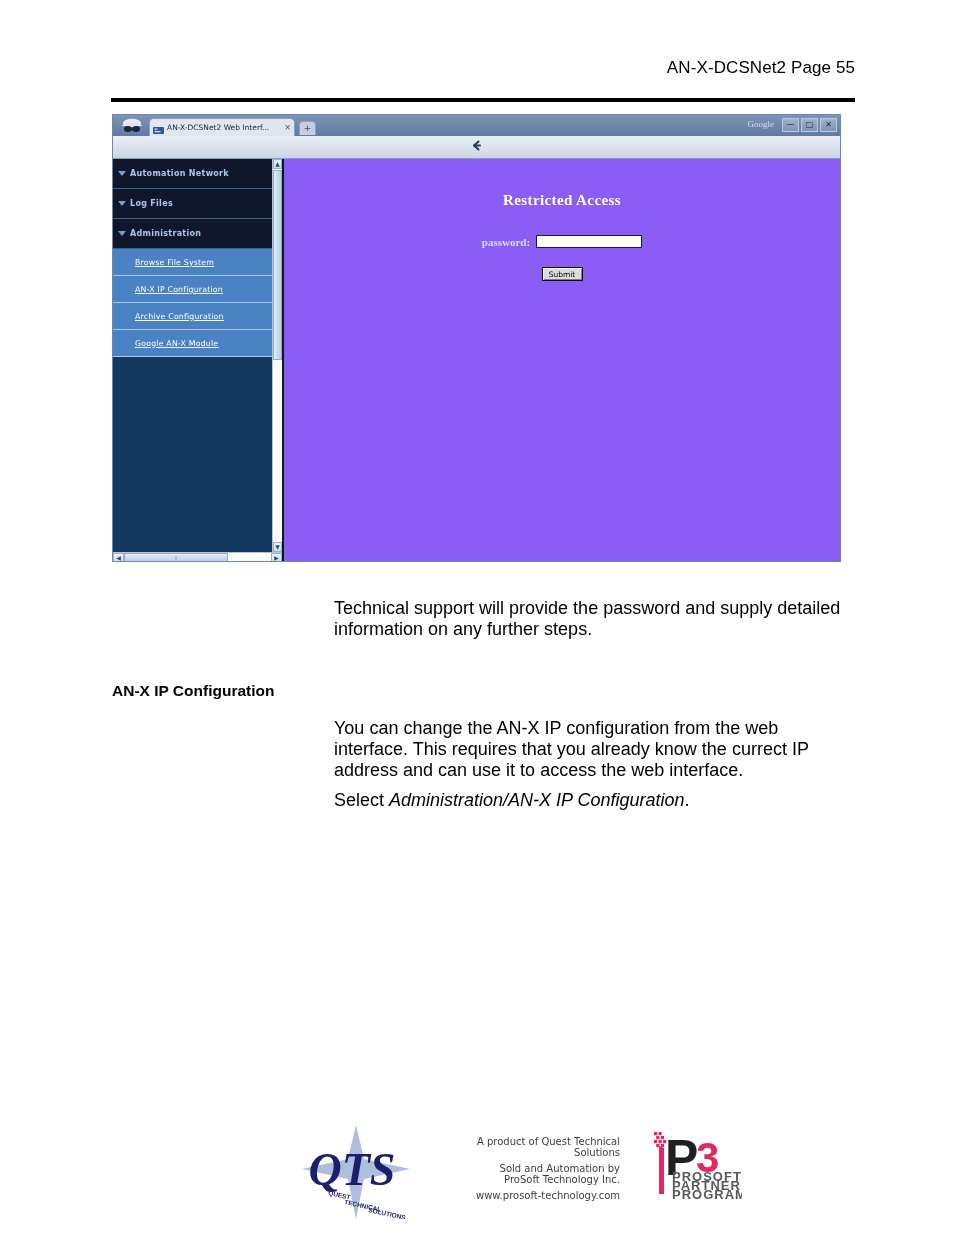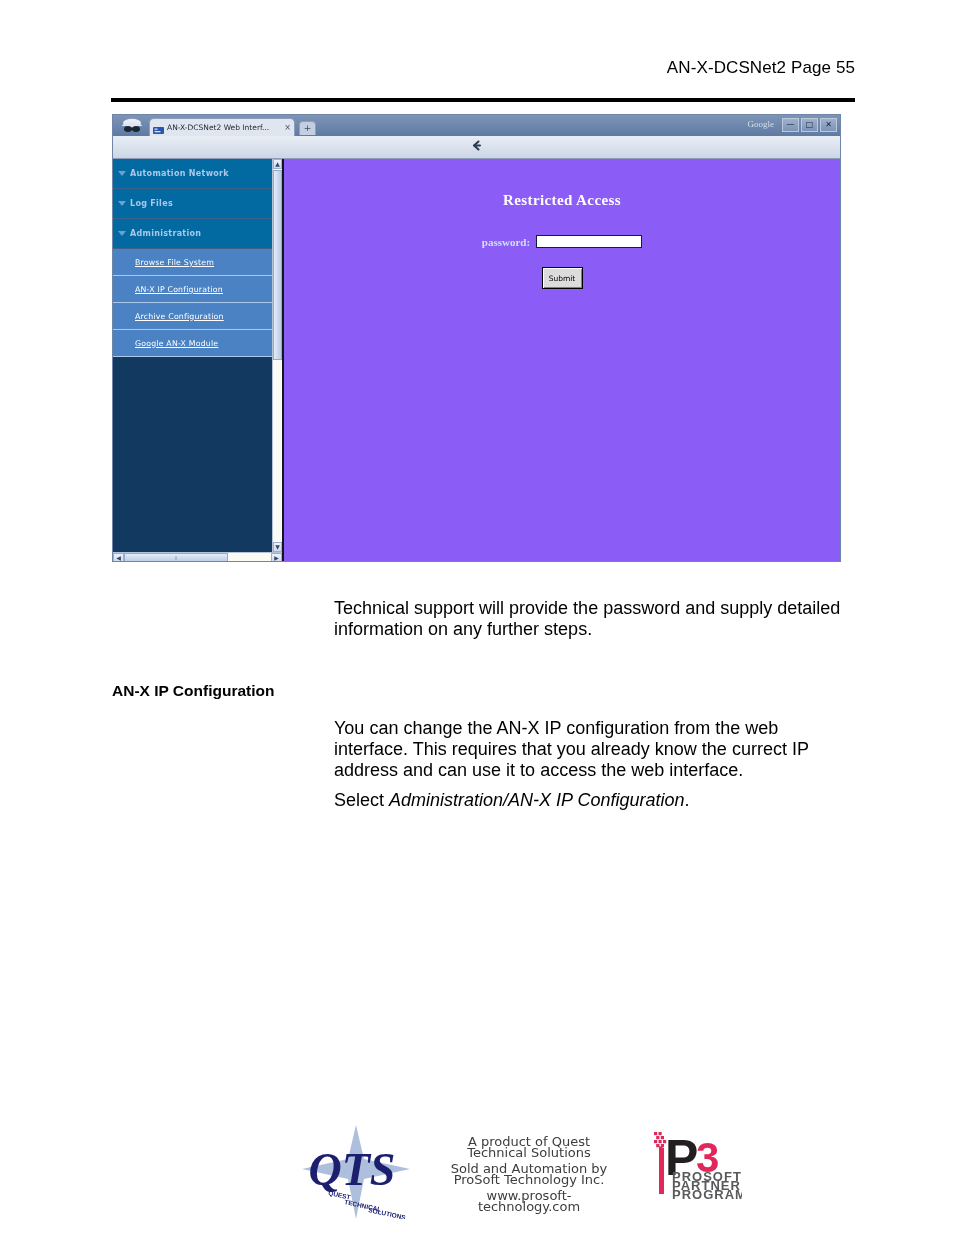--- a/index.html
+++ b/index.html
@@ -201,21 +201,21 @@
   .sidebar {
     position: absolute;
     left: 0; top: 0;
     width: 161px;
     bottom: 11px;
     background: #12395f;
     overflow: hidden;
   }
   .nav-section {
     height: 30px;
-    background: #0369a1;
+    background: #0f172a;
     border-bottom: 1px solid #3c6289;
     display: flex;
     align-items: center;
     padding-left: 5px;
     box-sizing: border-box;
   }
   .tri {
     width: 0; height: 0;
     border-left: 4px solid transparent;
     border-right: 4px solid transparent;
@@ -356,21 +356,21 @@
   }
   .submit-row {
     position: absolute;
     top: 108px;
     left: 0; right: 0;
     display: flex;
     justify-content: center;
   }
   .submit-btn {
     min-width: 41px;
-    height: 22px;
+    height: 14px;
     background: #dcdcdc;
     border: 1px solid #000000;
     box-shadow: inset 1px 1px 0 #ffffff, inset -1px -1px 0 #808080;
     font-family: "DejaVu Sans", sans-serif;
     font-size: 7.5px;
     color: #000;
     display: flex;
     align-items: center;
     justify-content: center;
     padding: 0 5px;
@@ -400,23 +400,23 @@
   .p3 i { font-style: italic; }
 
   
   .footer { position: absolute; left: 0; top: 1120px; width: 954px; height: 100px; }
   .qts-logo { position: absolute; left: 302px; top: 5px; width: 108px; height: 94px; }
   .footer-center {
     position: absolute;
     left: 438px;
     top: 16px;
     width: 182px;
-    text-align: center;
-    font-family: "DejaVu Sans", sans-serif;
-    font-size: 13px;
+    text-align: right;
+    font-family: "DejaVu Sans", sans-serif;
+    font-size: 10px;
     line-height: 11px;
     color: #3d3d3d;
   }
   .footer-center .sp { margin-top: 5px; }
   .p3-logo { position: absolute; left: 648px; top: 8px; width: 94px; height: 72px; }
 </style>
 </head>
 <body>
 
 <div class="page-header">AN-X-DCSNet2  Page 55</div>

